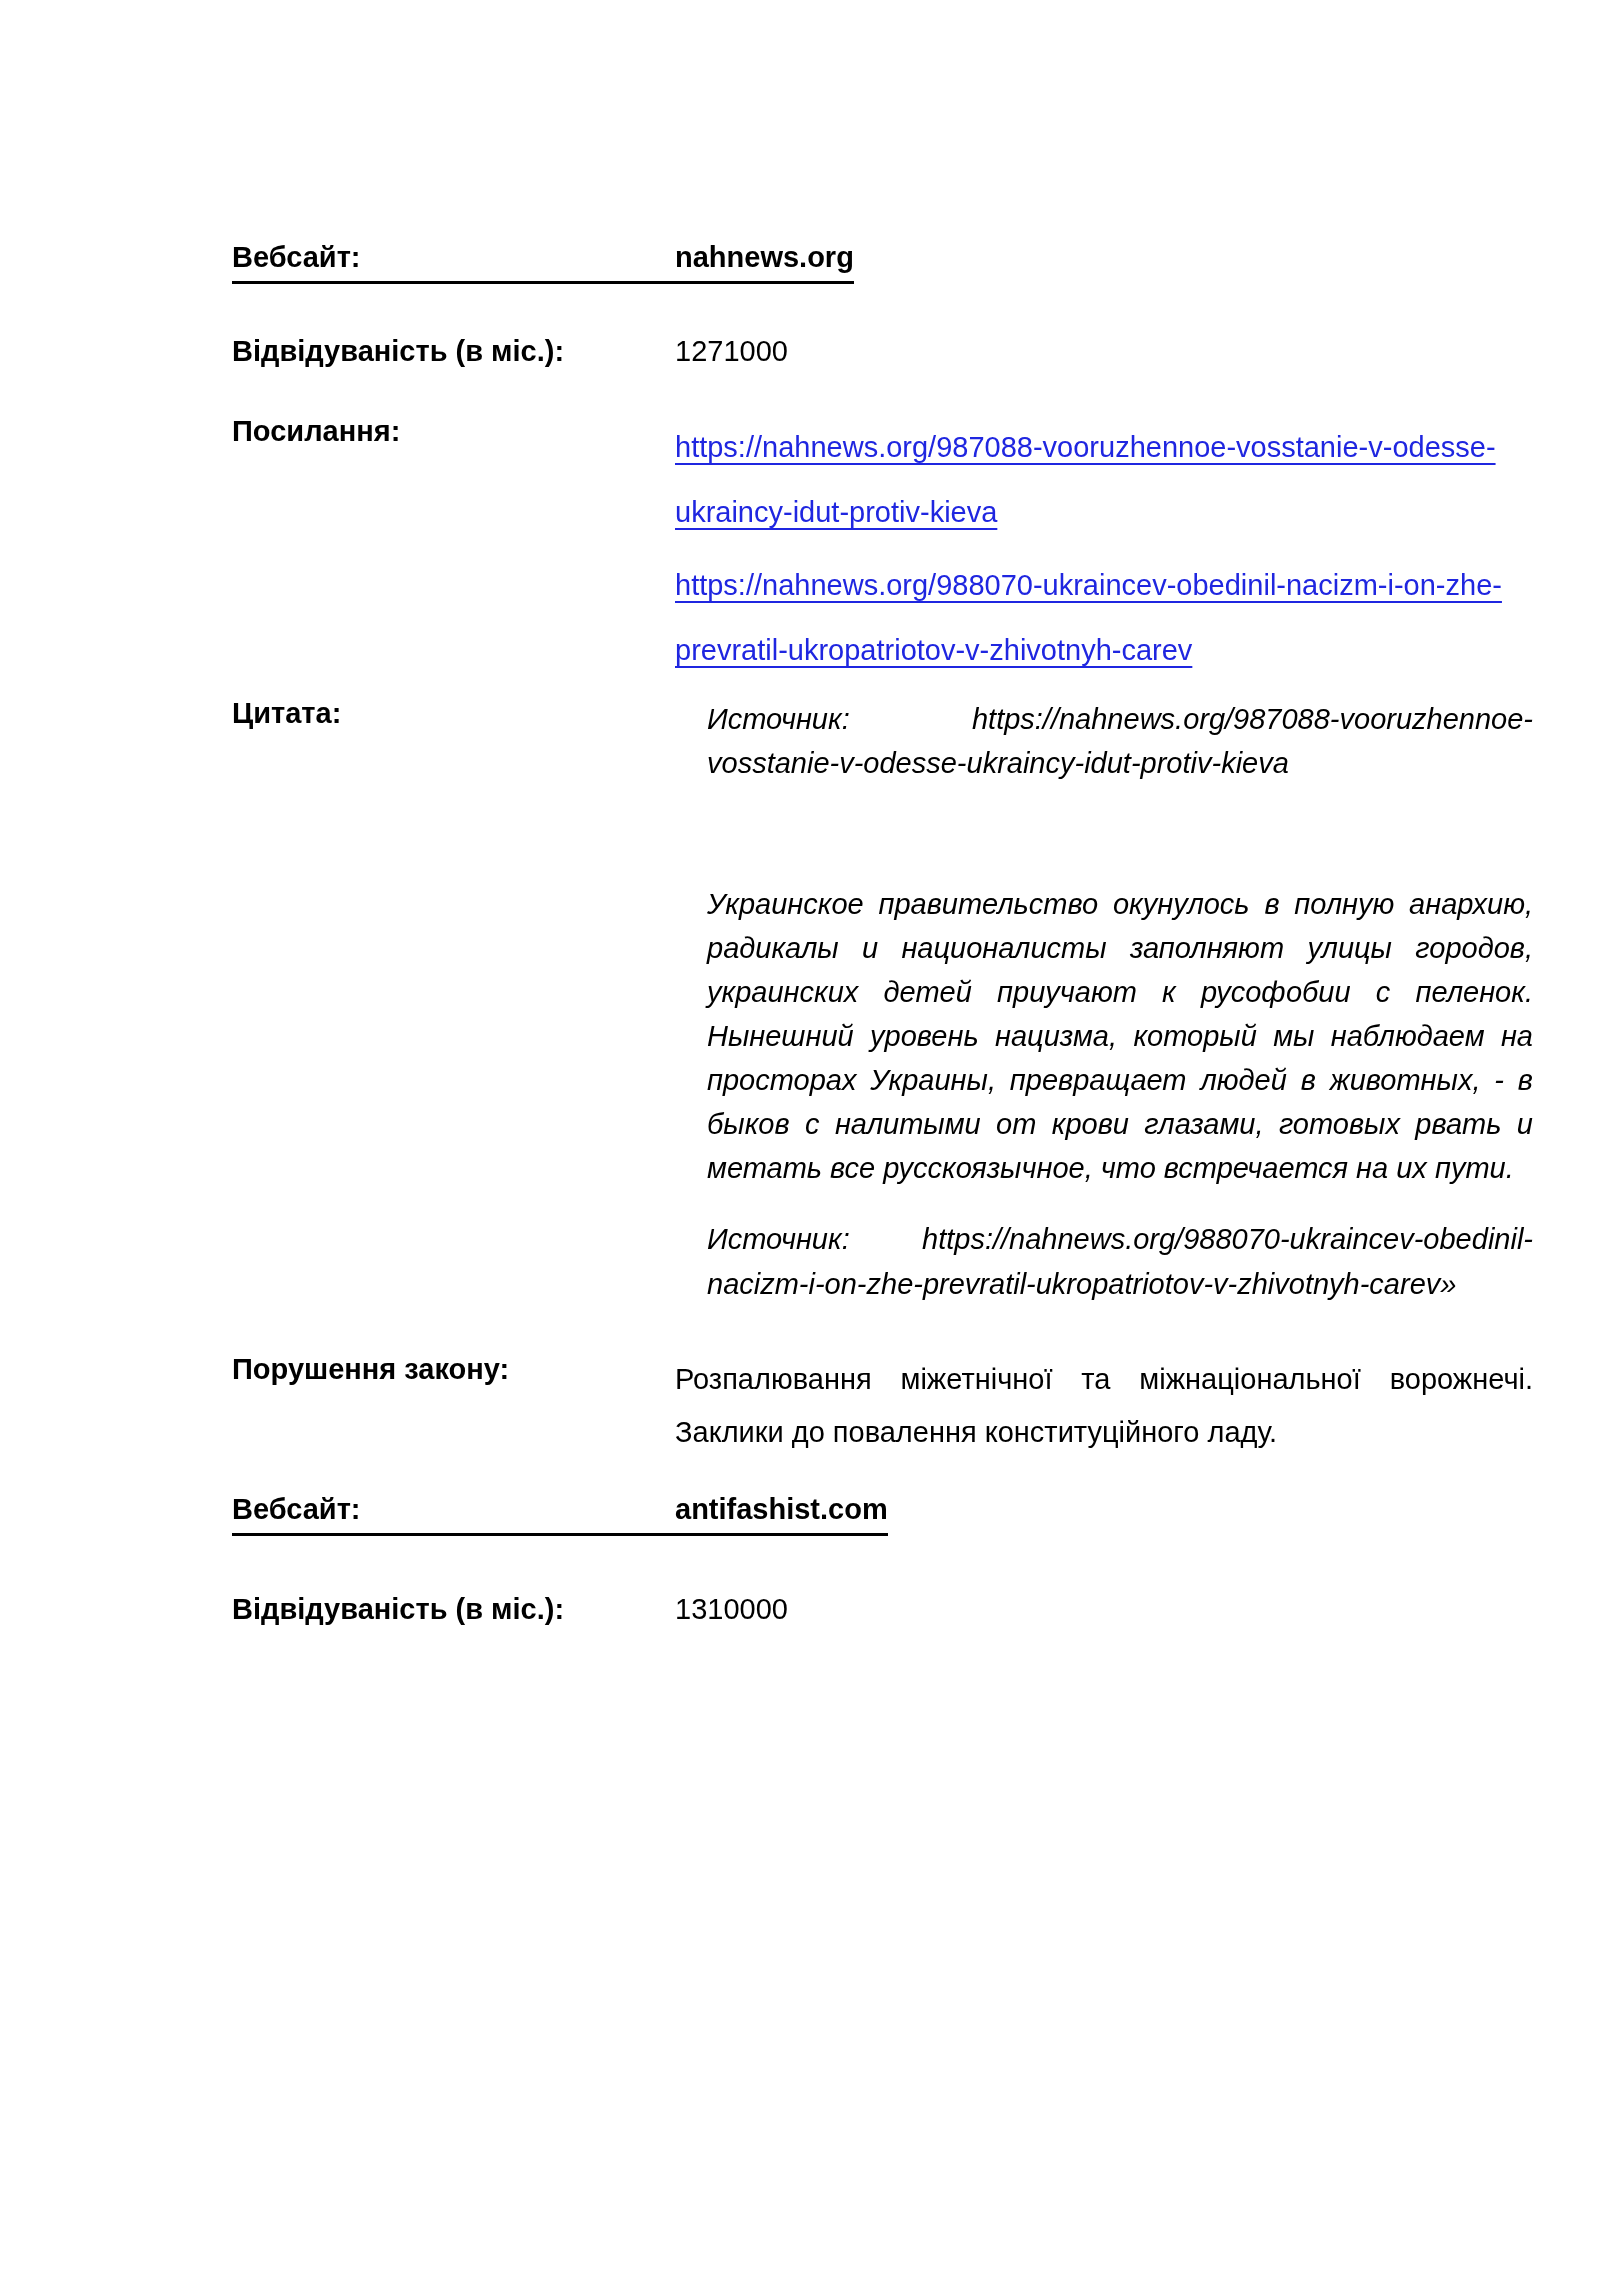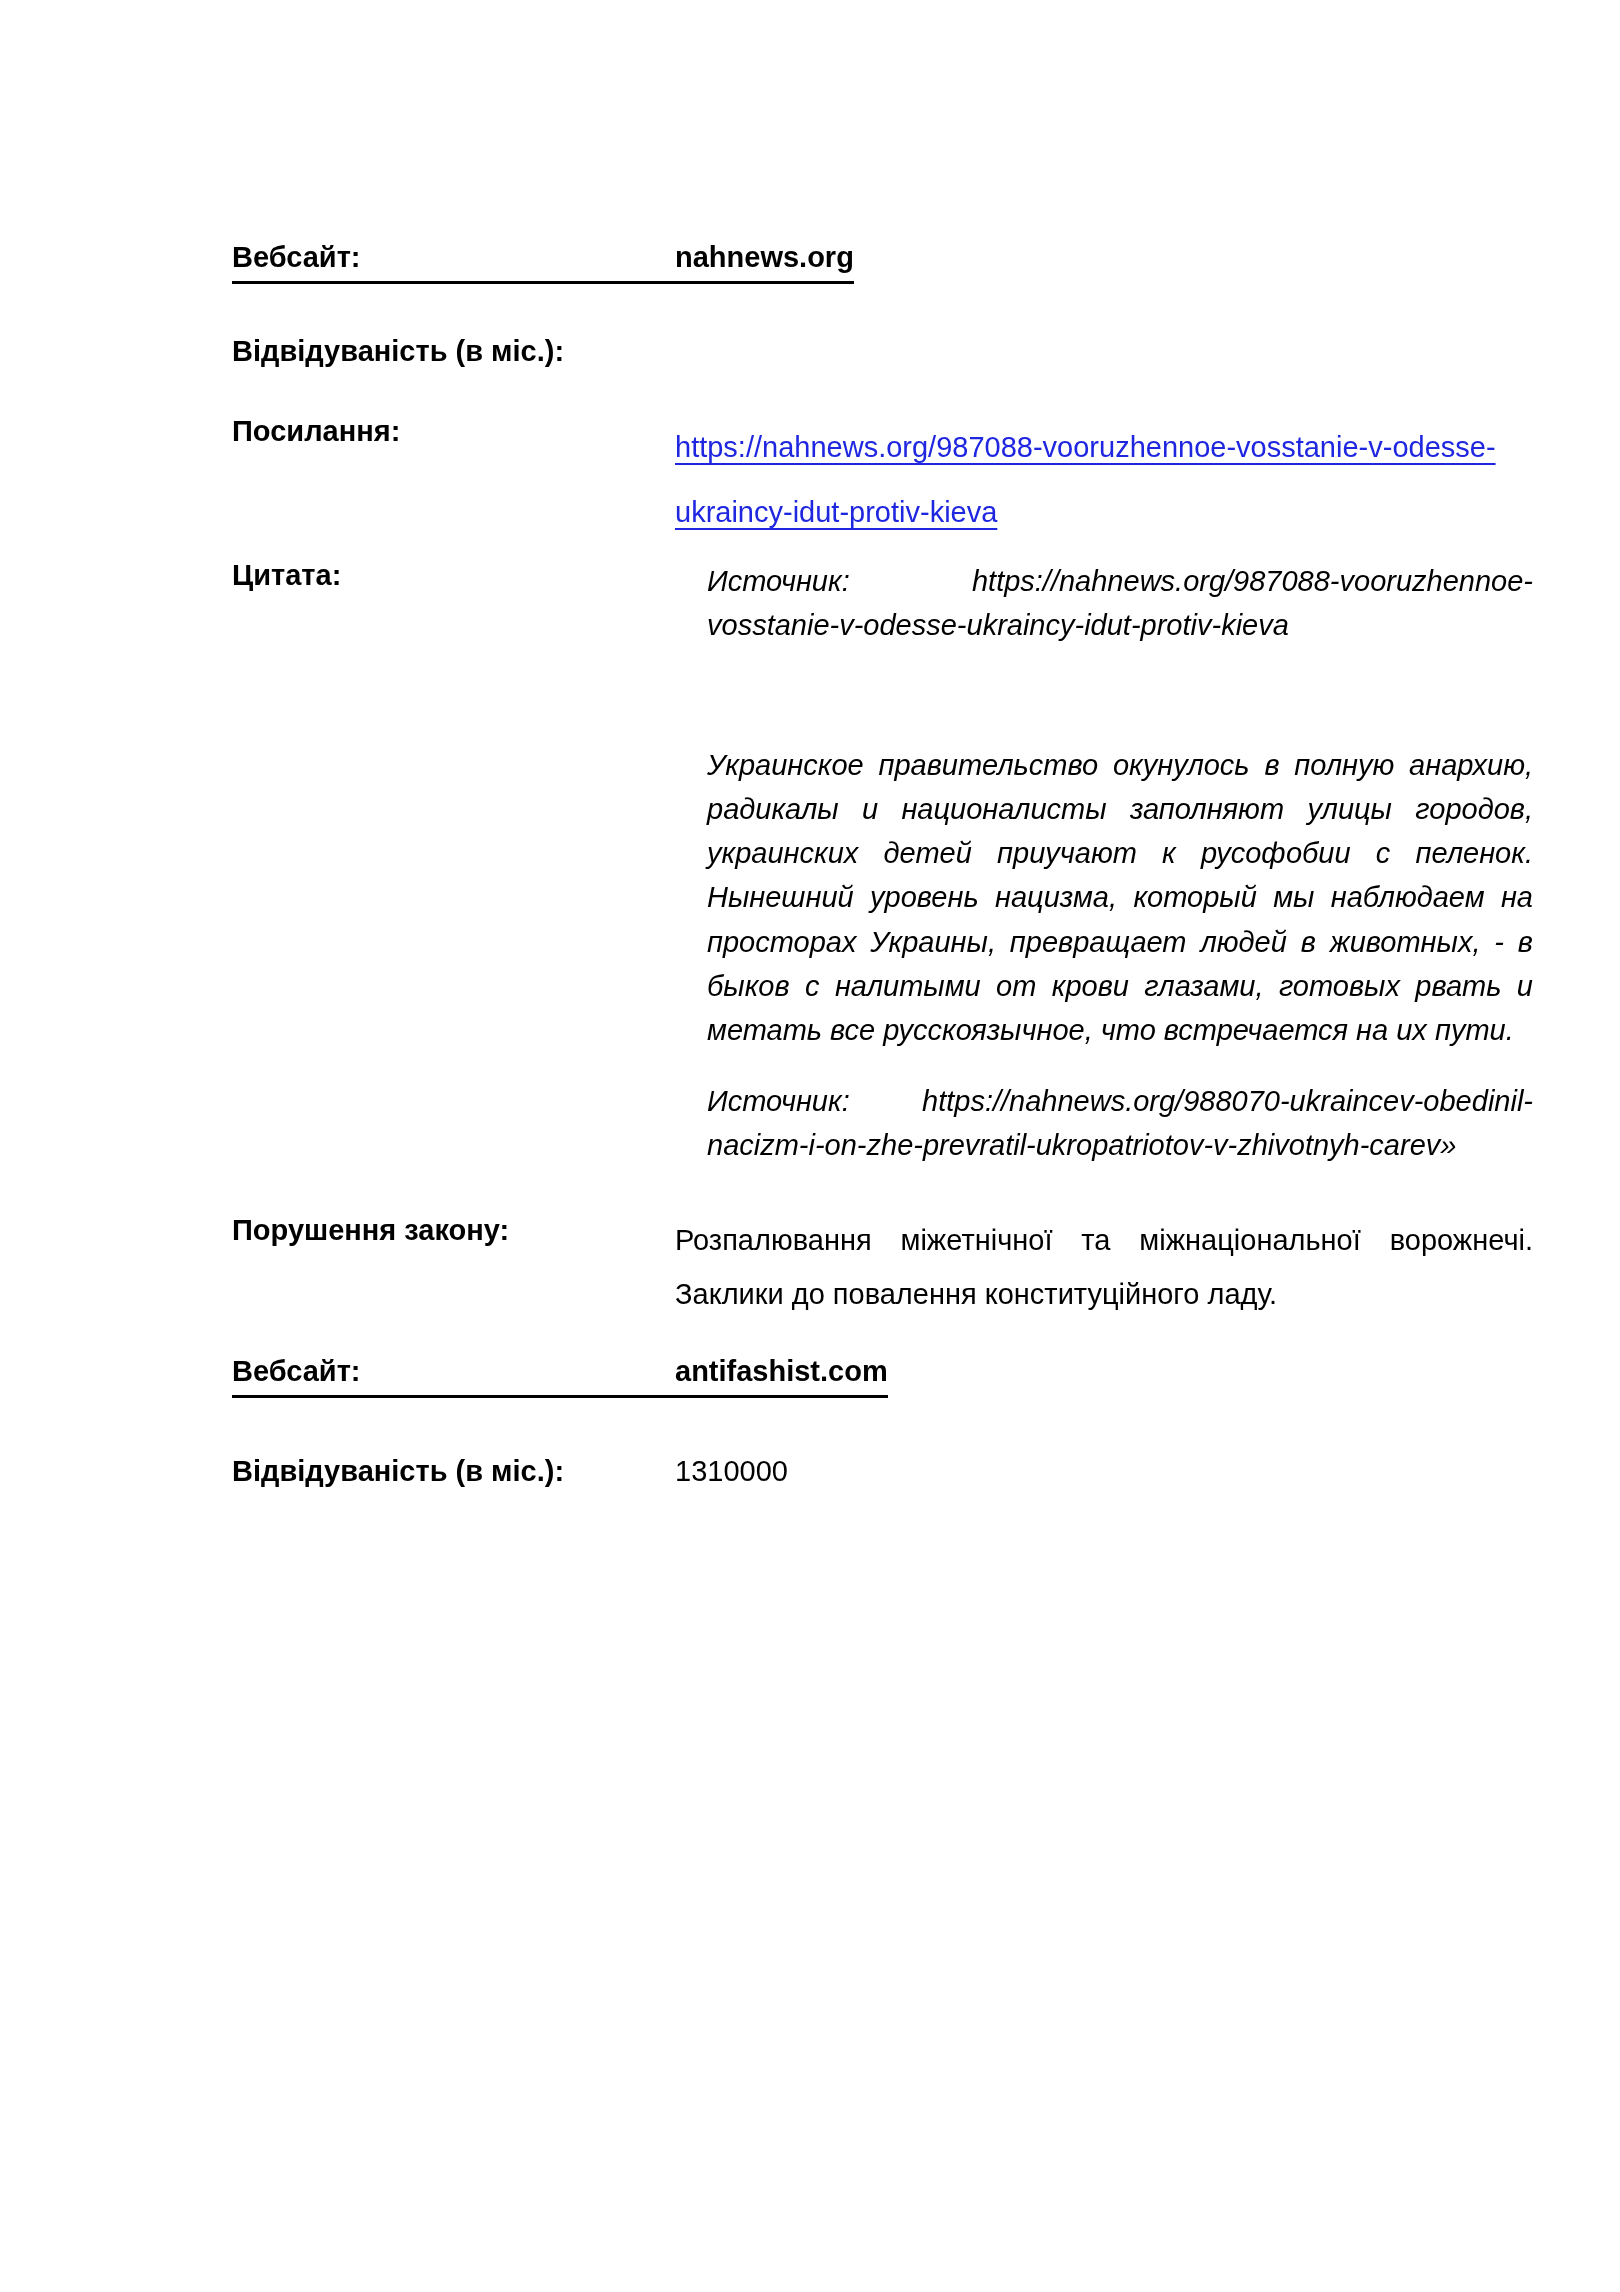--- a/index.html
+++ b/index.html
@@ -84,26 +84,28 @@
 
 <div class="page">
 
   <div class="row website-row row-website1">
     <div class="label">Вебсайт:</div>
     <div class="value">nahnews.org</div>
   </div>
 
   <div class="row row-visits1">
     <div class="label">Відвідуваність (в міс.):</div>
+    <div class="value">1271000</div>
   </div>
 
   <div class="row row-links">
     <div class="label">Посилання:</div>
     <div class="value">
       <a class="link">https://nahnews.org/987088-vooruzhennoe-vosstanie-v-odesse-ukraincy-idut-protiv-kieva</a>
+      <a class="link">https://nahnews.org/988070-ukraincev-obedinil-nacizm-i-on-zhe-prevratil-ukropatriotov-v-zhivotnyh-carev</a>
     </div>
   </div>
 
   <div class="row row-quote">
     <div class="label">Цитата:</div>
     <div class="value quote">
       <p class="big-gap">Источник: https://nahnews.org/987088-vooruzhennoe-vosstanie-v-odesse-ukraincy-idut-protiv-kieva</p>
       <p>Украинское правительство окунулось в полную анархию, радикалы и националисты заполняют улицы городов, украинских детей приучают к русофобии с пеленок. Нынешний уровень нацизма, который мы наблюдаем на просторах Украины, превращает людей в животных, - в быков с налитыми от крови глазами, готовых рвать и метать все русскоязычное, что встречается на их пути.</p>
       <p>Источник: https://nahnews.org/988070-ukraincev-obedinil-nacizm-i-on-zhe-prevratil-ukropatriotov-v-zhivotnyh-carev»</p>
     </div>

